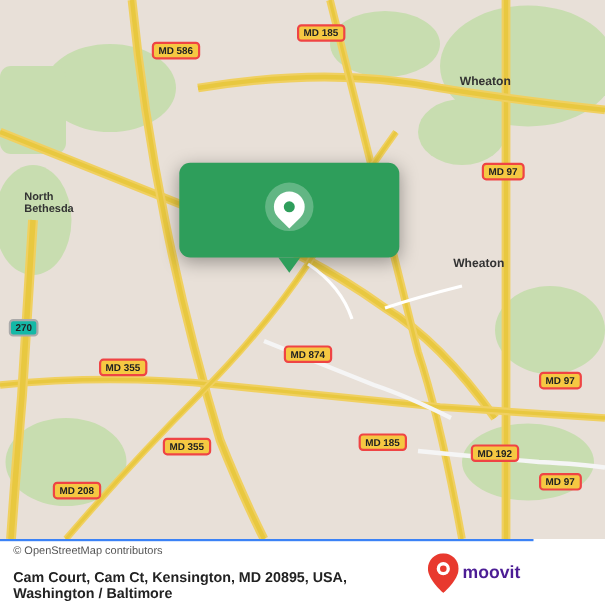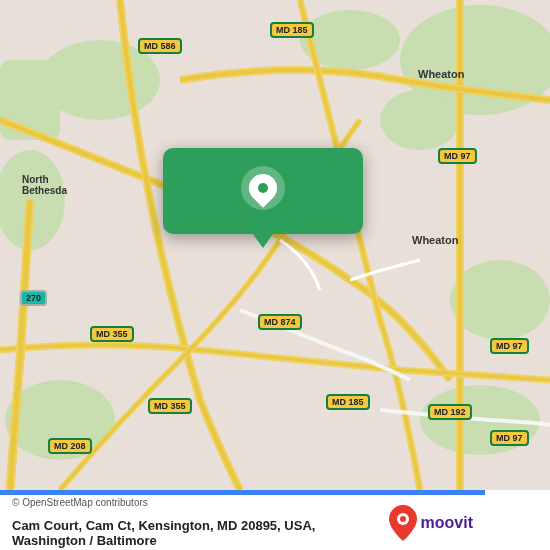--- a/index.html
+++ b/index.html
@@ -88,21 +88,21 @@
       font-size: 15px;
       font-weight: 600;
       cursor: pointer;
       white-space: nowrap;
     }
 
     
     .road-badge {
       position: absolute;
       background: #f5c842;
-      border: 2px solid #15803d;
+      border: 2px solid #ef4444;
       border-radius: 4px;
       font-size: 9px;
       font-weight: bold;
       color: #222;
       padding: 1px 4px;
       white-space: nowrap;
     }
 
     .place-label {
       position: absolute;
@@ -114,21 +114,21 @@
 
     
     #footer {
       width: 485px;
       height: 60px;
       background: white;
       display: flex;
       align-items: center;
       padding: 0 12px;
       justify-content: space-between;
-      border-top: 5px solid #3b82f6;
+      border-top: 2px solid #3b82f6;
     }
 
     #footer-left {
       display: flex;
       flex-direction: column;
     }
 
     #copyright-text {
       font-size: 10px;
       color: #555;
@@ -208,21 +208,21 @@
     <path d="M 200 200 Q 250 210 300 220" stroke="#ffffff" stroke-width="3" fill="none"></path>
     <path d="M 280 240 Q 310 260 320 290" stroke="#ffffff" stroke-width="3" fill="none"></path>
     <path d="M 350 280 Q 380 270 420 260" stroke="#ffffff" stroke-width="3" fill="none"></path>
   </svg>
 
   <div class="road-badge" style="top:38px;left:138px">MD 586</div>
   <div class="road-badge" style="top:22px;left:270px">MD 185</div>
   <div class="road-badge" style="top:148px;left:438px">MD 97</div>
   <div class="road-badge" style="top:338px;left:490px">MD 97</div>
   <div class="road-badge" style="top:430px;left:490px">MD 97</div>
-  <div class="road-badge" style="top:290px;left:20px;background:#14b8a6;border-color:#aaa">270</div>
+  <div class="road-badge" style="top:290px;left:8px;background:#14b8a6;border-color:#aaa">270</div>
   <div class="road-badge" style="top:326px;left:90px">MD 355</div>
   <div class="road-badge" style="top:398px;left:148px">MD 355</div>
   <div class="road-badge" style="top:314px;left:258px">MD 874</div>
   <div class="road-badge" style="top:394px;left:326px">MD 185</div>
   <div class="road-badge" style="top:404px;left:428px">MD 192</div>
   <div class="road-badge" style="top:438px;left:48px">MD 208</div>
 
   <div class="place-label" style="top:68px;left:418px">Wheaton</div>
   <div class="place-label" style="top:174px;left:22px;font-size:10px">North<br>Bethesda</div>
   <div class="place-label" style="top:234px;left:412px">Wheaton</div>

